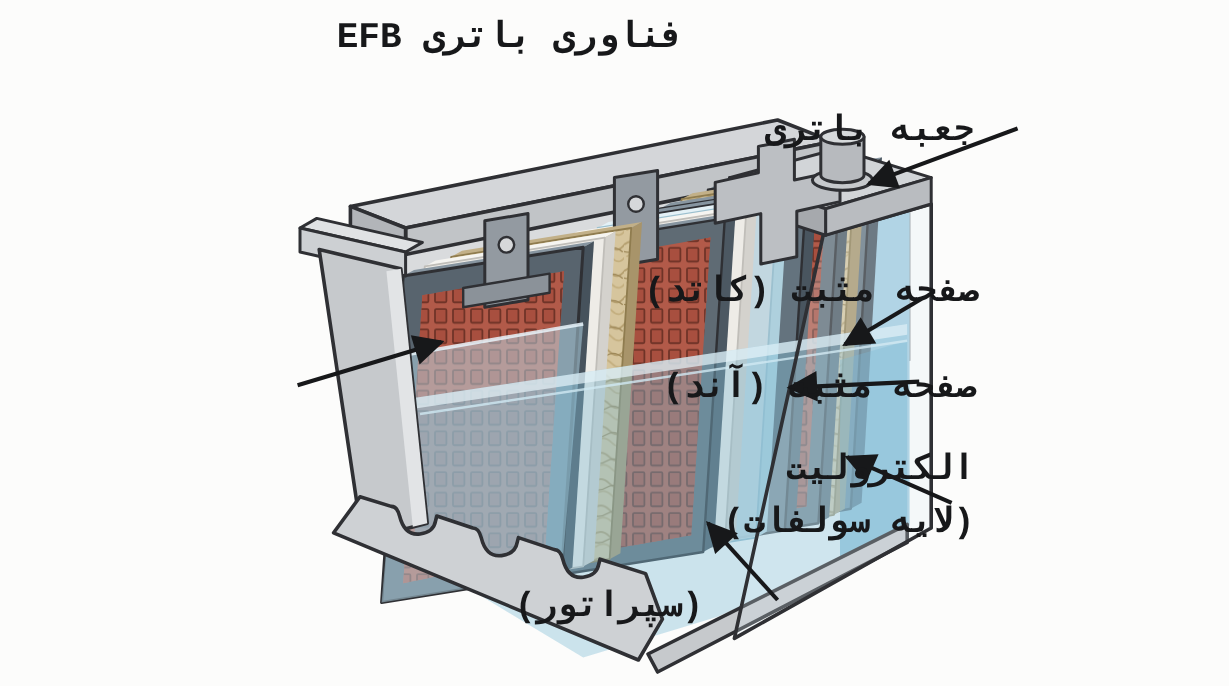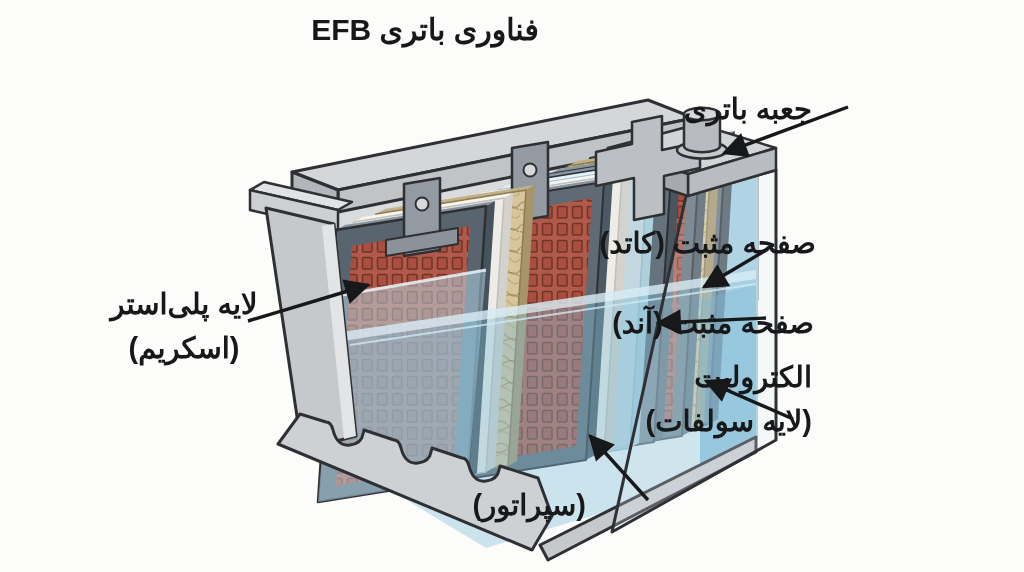--- a/index.html
+++ b/index.html
@@ -1,26 +1,26 @@
 <!DOCTYPE html>
 <html lang="fa"><head>
 <meta charset="utf-8">
 <style>
   html,body{margin:0;padding:0;background:#fcfcfb;}
   #stage{position:relative;width:850px;height:572px;overflow:hidden;
-         font-family:Liberation Sans, sans-serif;background:#fcfcfb;}
+         font-family:Liberation Mono, monospace;background:#fcfcfb;}
   #illustration{position:absolute;left:0;top:0;}
   .title{position:absolute;top:12px;left:0;right:0;text-align:center;
          direction:rtl;font-size:30px;font-weight:800;color:#17181a;letter-spacing:0;}
   .lbl{position:absolute;direction:rtl;font-weight:700;color:#17181a;
        font-size:29px;line-height:1.5;white-space:nowrap;}
   #lbl-box{top:88px;right:38px;}
   #lbl-pos{top:222px;right:34px;text-align:right;}
   #lbl-neg{top:302px;right:36px;}
-  #lbl-ely{top:356px;right:38px;text-align:right;}
+  #lbl-ely{top:370px;right:38px;text-align:right;}
   #lbl-scrim{top:283px;left:104px;width:160px;text-align:center;}
   #lbl-sep{top:484px;right:264px;text-align:right;}
 </style>
 </head>
 <body>
 
 <div id="stage">
 
   <svg id="illustration" width="1024" height="572" viewBox="0 0 1024 572">
     <defs>
@@ -179,22 +179,18 @@
 
   <div class="lbl" id="lbl-pos">صفحه مثبت (کاتد)</div>
 
   <div class="lbl" id="lbl-neg">صفحه مثبت (آند)</div>
 
   <div class="lbl" id="lbl-ely">
     <div>الکترولیت</div>
     <div>(لایه سولفات)</div>
   </div>
 
-  <div class="lbl" id="lbl-scrim">
-    <div>لایه پلی‌استر</div>
-    <div>(اسکریم)</div>
-  </div>
 
   <div class="lbl" id="lbl-sep">
     <div>(سپراتور)</div>
   </div>
 
 </div>
 
 </body></html>

